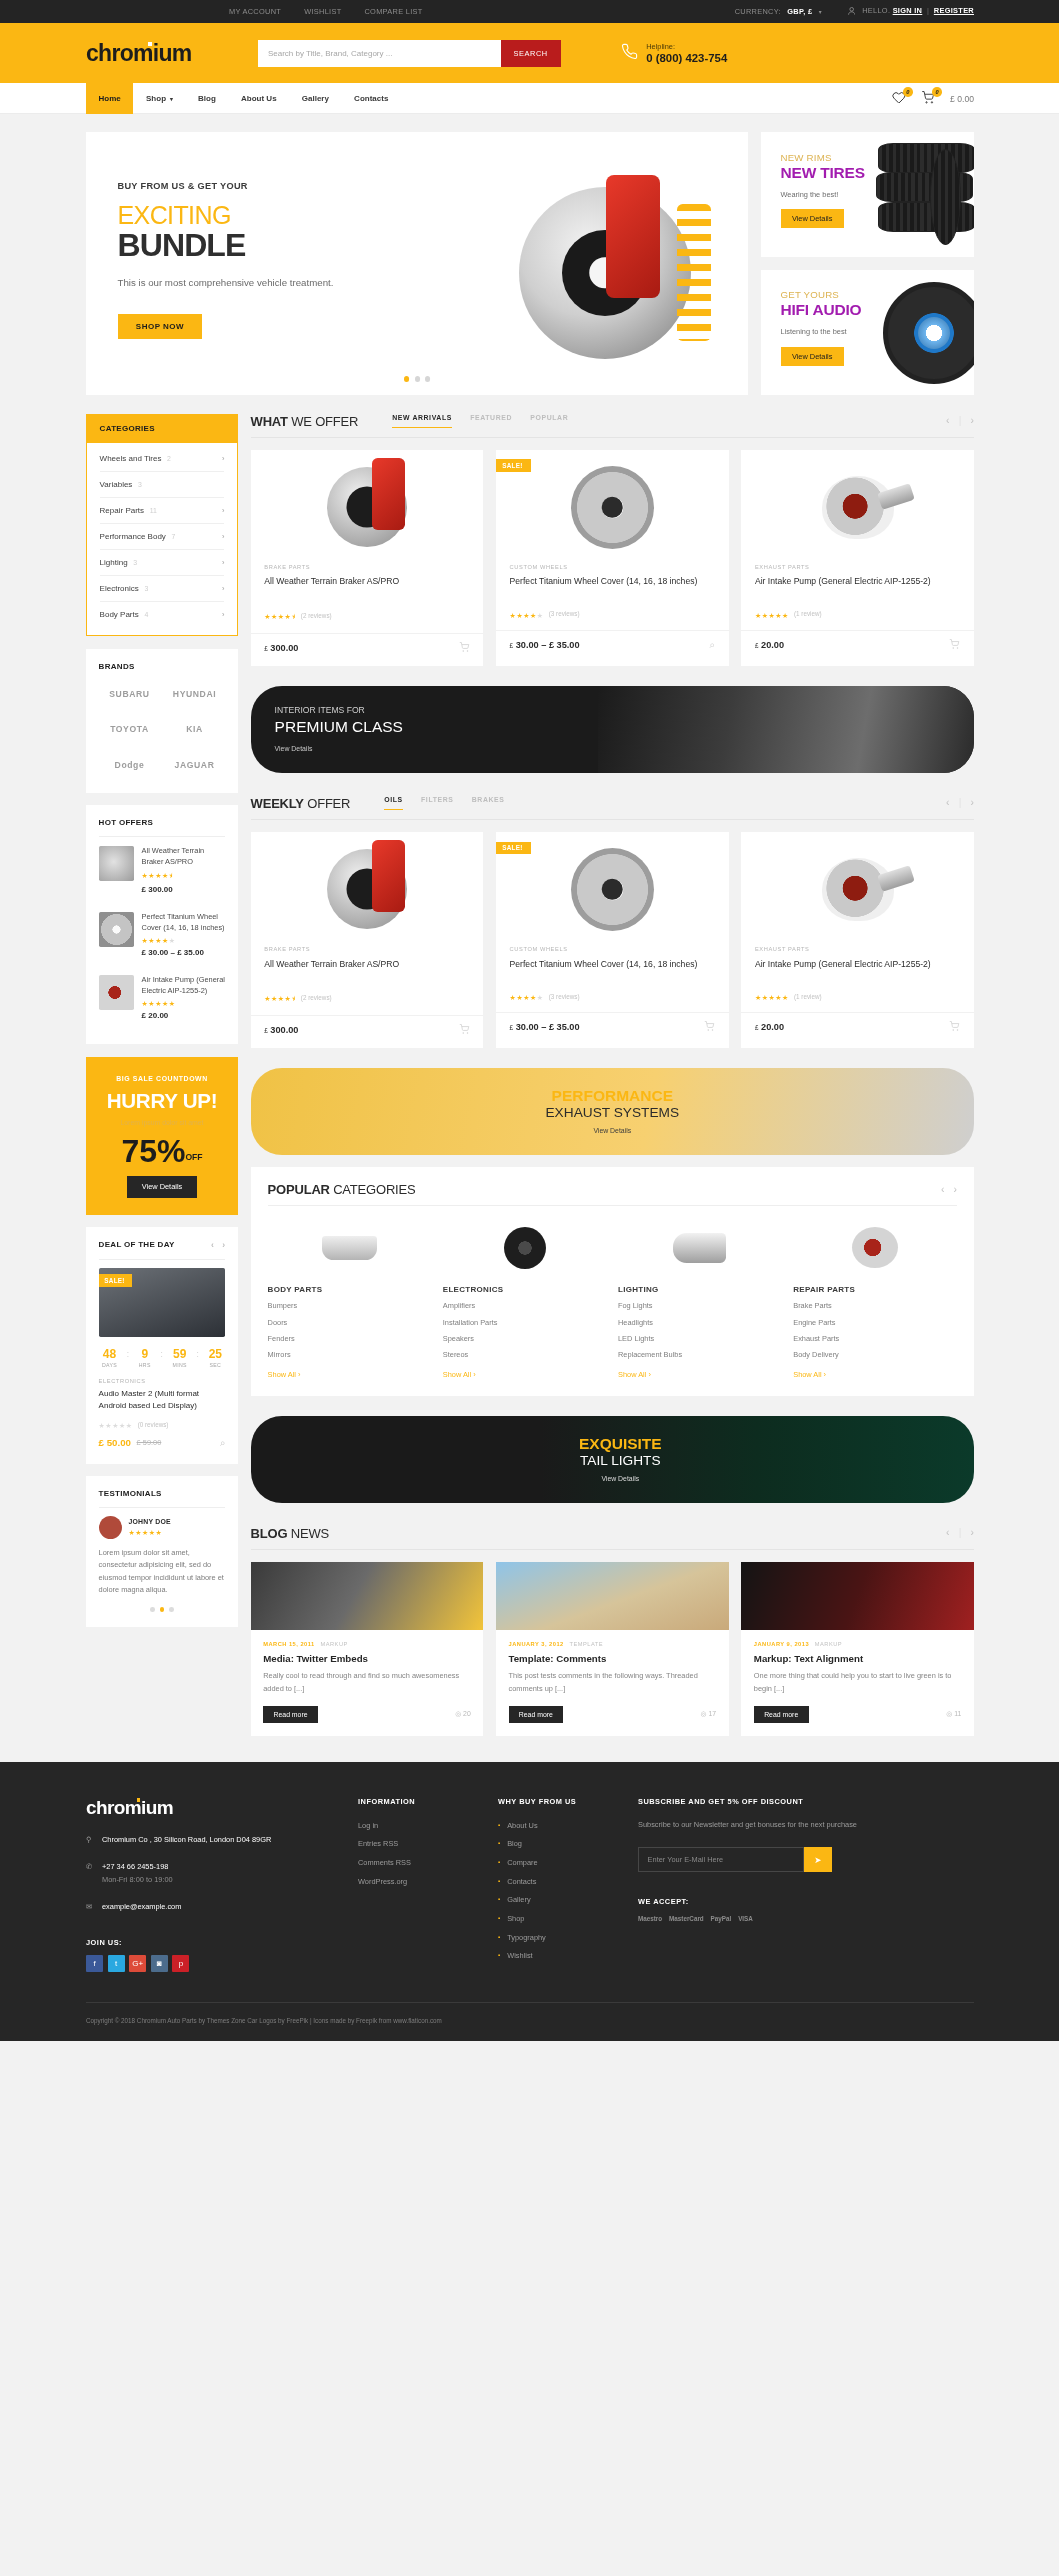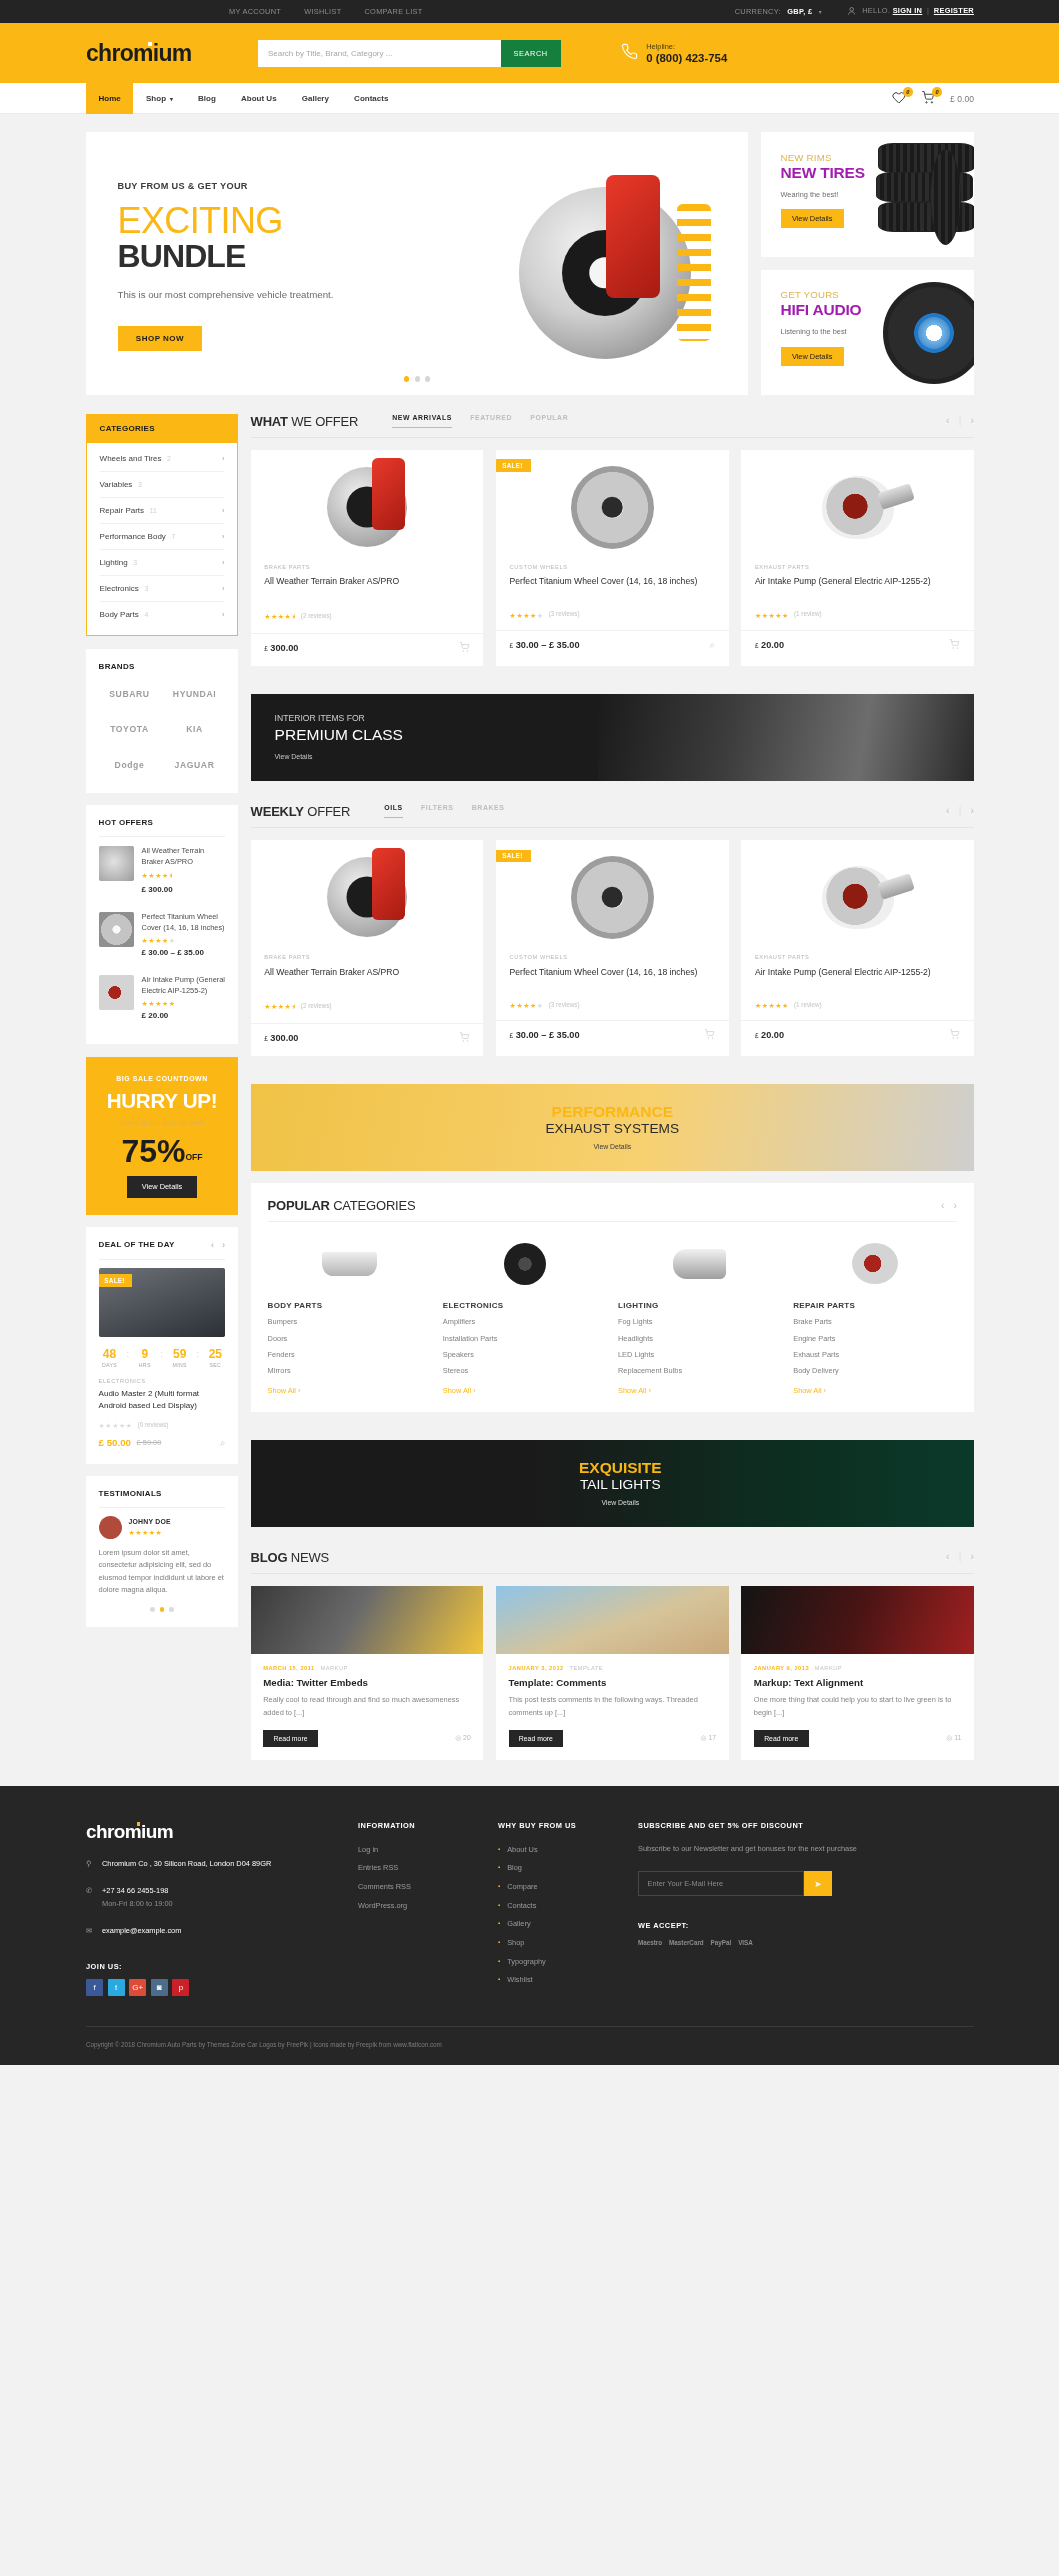--- a/index.html
+++ b/index.html
@@ -24,21 +24,21 @@
   .usr-ic { display:inline-block; margin-right:4.6px; vertical-align:-1.1px; }
 
   
   .header { background:#fbb713; height:60px; display:flex; align-items:center; }
   .header .wrap { display:flex; align-items:center; }
   .logo { font-size:23px; font-weight:bold; color:#1d1d1d; letter-spacing:-0.7px; position:relative; }
   .logo .dot { position:absolute; width:4px; height:4px; background:#fff; top:2.3px; left:62px; }
   .search { margin-left:66px; display:flex; height:27px; }
   .search input { width:243px; border:none; outline:none; padding:0 10.3px; font-size:8px; color:#555; font-family:"Liberation Sans",sans-serif; }
   .search input::placeholder { color:#a7a7a7; }
-  .search button { width:60px; background:#15803d; color:#fff; border:none; font-size:7.4px; letter-spacing:0.6px; cursor:pointer; font-family:"Liberation Sans",sans-serif; }
+  .search button { width:60px; background:#b91c1c; color:#fff; border:none; font-size:7.4px; letter-spacing:0.6px; cursor:pointer; font-family:"Liberation Sans",sans-serif; }
   .helpline { margin-left:60px; display:flex; align-items:center; gap:8.6px; }
   .phone-ic { font-size:18.3px; color:#fff; line-height:1; }
   .hl-lbl { font-size:7.4px; color:#4b3a07; }
   .hl-num { font-size:11.4px; font-weight:bold; color:#1d1d1d; margin-top:1.7px; }
 
   
   .nav { background:#fff; height:31px; border-bottom:0.6px solid #ececec; }
   .nav .wrap { display:flex; align-items:stretch; height:31px; }
   .nav ul { list-style:none; display:flex; align-items:stretch; }
   .nav li a { display:flex; align-items:center; padding:0 12.6px; height:31px; color:#3a3a3a;
@@ -49,21 +49,21 @@
   .ic-badge .cnt { position:absolute; top:-3.4px; right:-6.9px; background:#fbb713; color:#1d1d1d;
       font-size:5.7px; font-weight:bold; border-radius:50%; width:9.7px; height:9.7px; display:flex;
       align-items:center; justify-content:center; }
   .cart-total { font-size:8.6px; color:#7a7a7a; }
 
   
   .hero-row { display:flex; gap:12.6px; padding-top:18.3px; }
   .hero { flex:1; background:#fff; height:263px; position:relative; overflow:hidden; }
   .hero-txt { position:absolute; left:31.5px; top:49px; width:252px; }
   .hero-sup { font-size:9.2px; font-weight:bold; color:#3b3b3b; letter-spacing:0.3px; }
-  .hero-h1 { font-size:36px; font-weight:300; color:#fbb713; line-height:1.08; margin-top:10.3px; letter-spacing:-0.6px; }
+  .hero-h1 { font-size:25px; font-weight:300; color:#fbb713; line-height:1.08; margin-top:10.3px; letter-spacing:-0.6px; }
   .hero-h2 { font-size:32px; font-weight:bold; color:#2f2f2f; line-height:1.02; letter-spacing:-0.9px; }
   .hero-p { font-size:9.7px; color:#6b6b6b; margin-top:15px; line-height:1.5; }
   .btn-y { display:inline-block; background:#fbb713; color:#1d1d1d; border:none; padding:8px 18.3px;
            font-size:8px; font-weight:bold; letter-spacing:0.5px; cursor:pointer; margin-top:23px;
            font-family:"Liberation Sans",sans-serif; }
   .hero-img { position:absolute; right:-5.7px; top:23px; width:321px; height:218px; }
   .disc { position:absolute; right:63px; top:31.5px; width:172px; height:172px; border-radius:50%;
           background:radial-gradient(circle at 40% 35%, #f2f2f2 0%, #cfcfcf 45%, #9b9b9b 78%, #777 100%); }
   .disc:after { content:''; position:absolute; left:50%; top:50%; transform:translate(-50%,-50%);
       width:86px; height:86px; border-radius:50%; background:#1a1a1a; }
@@ -186,22 +186,22 @@
   .c-rate { display:flex; align-items:center; gap:5.2px; margin-top:6.9px; }
   .c-rev { font-size:6.3px; color:#c3c3c3; }
   .c-foot { display:flex; align-items:center; padding:8px 13.7px 9.2px; border-top:0.6px solid #f1f1f1; }
   .c-pr { font-size:9.2px; font-weight:bold; color:#2b2b2b; }
   .c-pr .cur { font-size:6.3px; font-weight:normal; }
   .c-act { margin-left:auto; color:#cdcdcd; font-size:9.7px; }
   .badge-s { position:absolute; left:0; top:9.2px; background:#fbb713; color:#fff; font-size:6.3px;
       font-weight:bold; padding:2.9px 8px 2.9px 6.3px; letter-spacing:0.3px; z-index:6; }
 
   
-  .wbanner { margin-top:28px; height:87px; position:relative; overflow:hidden; display:flex;
-             align-items:center; padding-left:24px; }
+  .wbanner { margin-top:20px; height:87px; position:relative; overflow:hidden; display:flex;
+             align-items:center; padding-left:24px;border-radius:31px; }
   .wb-dark { background:#1b1b1b; }
   .wb-sup { font-size:8.6px; color:#cfcfcf; }
   .wb-h { font-size:15.5px; font-weight:bold; color:#fbb713; margin-top:2.3px; }
   .wb-h span { color:#fff; font-weight:300; }
   .wb-link { font-size:6.9px; color:#c9c9c9; margin-top:9.2px; display:inline-block; }
   .wb-yellow { background:linear-gradient(100deg,#f0c245 0%,#f7d070 55%,#cfcfcf 100%); }
   .wb-c { width:100%; text-align:center; }
   .wb-c .wb-h2 { font-size:15.5px; font-weight:bold; color:#fbb713; }
   .wb-c .wb-h3 { font-size:13.7px; font-weight:300; color:#2b2b2b; }
   .wb-c .wb-link2 { font-size:6.9px; color:#3d3d3d; margin-top:6.9px; display:inline-block; }

